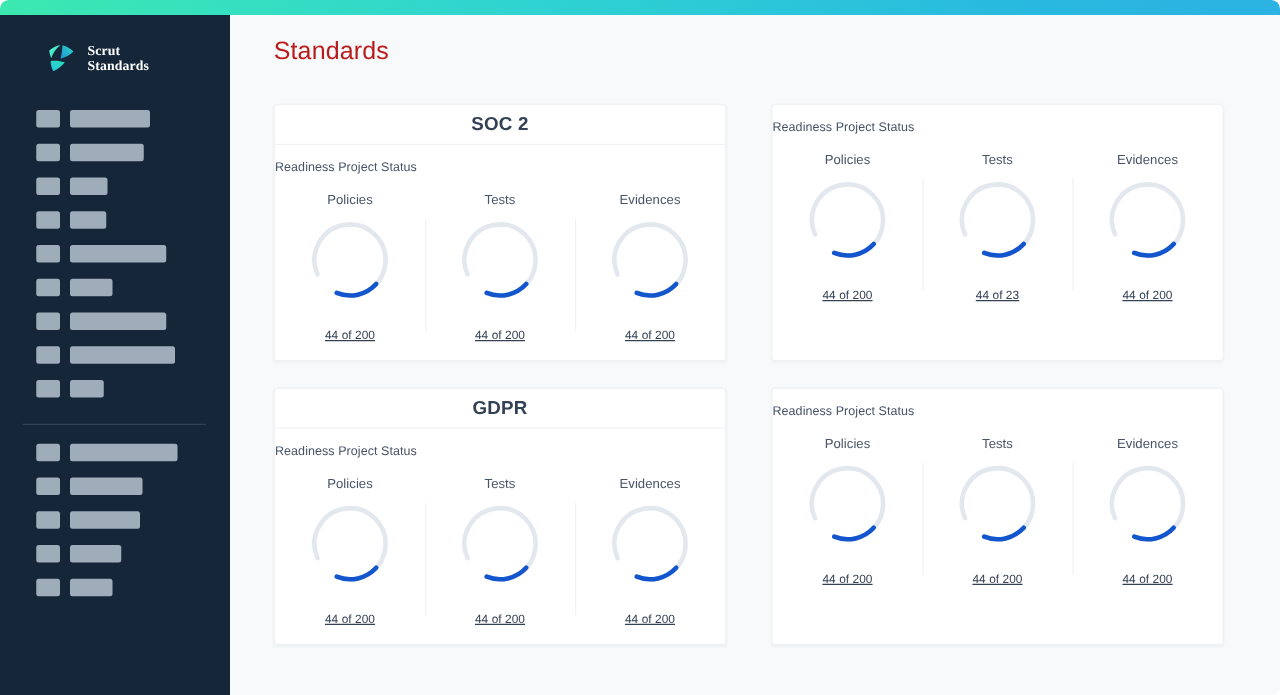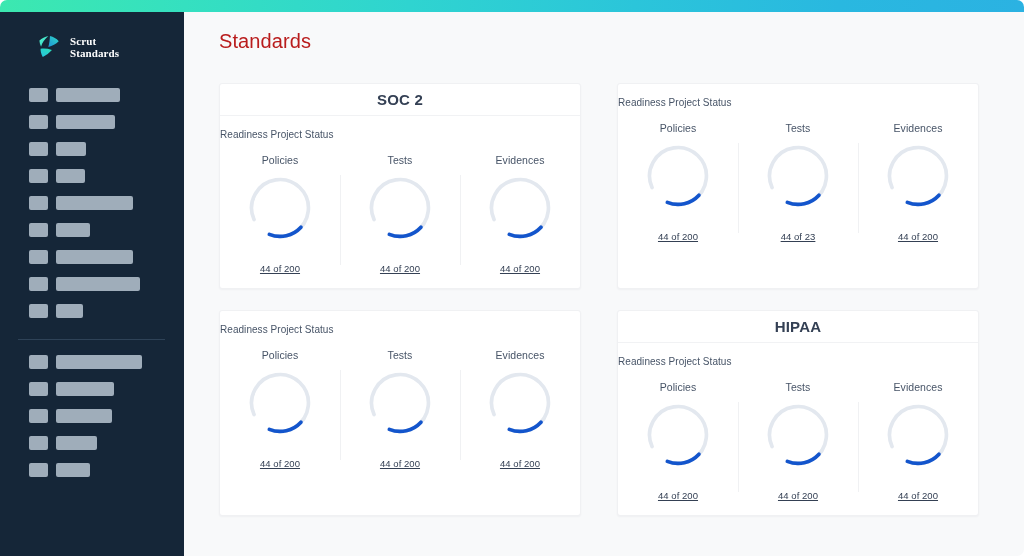--- a/index.html
+++ b/index.html
@@ -266,20 +266,23 @@
                 <svg class="gauge" viewBox="0 0 72 72">
                   <path d="M 24.39 64.74 A 31 31 0 1 0 7.68 48.61" fill="none" stroke="#e3e8ef" stroke-width="4" stroke-linecap="round"></path>
                   <path d="M 24.39 64.74 A 31 31 0 0 0 58.86 56.94" fill="none" stroke="#1355cc" stroke-width="4" stroke-linecap="round"></path>
                 </svg>
                 <div class="metric-value">44 of 200</div>
               </div>
             </div>
           </div>
         </div>
         <div class="card">
+          <div class="card-header">
+            <div class="card-title">GDPR</div>
+          </div>
           <div class="card-body">
             <div class="card-subtitle">Readiness Project Status</div>
             <div class="metrics">
               <div class="metric">
                 <div class="metric-label">Policies</div>
                 <svg class="gauge" viewBox="0 0 72 72">
                   <path d="M 24.39 64.74 A 31 31 0 1 0 7.68 48.61" fill="none" stroke="#e3e8ef" stroke-width="4" stroke-linecap="round"></path>
                   <path d="M 24.39 64.74 A 31 31 0 0 0 58.86 56.94" fill="none" stroke="#1355cc" stroke-width="4" stroke-linecap="round"></path>
                 </svg>
                 <div class="metric-value">44 of 200</div>
@@ -297,23 +300,20 @@
                 <svg class="gauge" viewBox="0 0 72 72">
                   <path d="M 24.39 64.74 A 31 31 0 1 0 7.68 48.61" fill="none" stroke="#e3e8ef" stroke-width="4" stroke-linecap="round"></path>
                   <path d="M 24.39 64.74 A 31 31 0 0 0 58.86 56.94" fill="none" stroke="#1355cc" stroke-width="4" stroke-linecap="round"></path>
                 </svg>
                 <div class="metric-value">44 of 200</div>
               </div>
             </div>
           </div>
         </div>
         <div class="card">
-          <div class="card-header">
-            <div class="card-title">HIPAA</div>
-          </div>
           <div class="card-body">
             <div class="card-subtitle">Readiness Project Status</div>
             <div class="metrics">
               <div class="metric">
                 <div class="metric-label">Policies</div>
                 <svg class="gauge" viewBox="0 0 72 72">
                   <path d="M 24.39 64.74 A 31 31 0 1 0 7.68 48.61" fill="none" stroke="#e3e8ef" stroke-width="4" stroke-linecap="round"></path>
                   <path d="M 24.39 64.74 A 31 31 0 0 0 58.86 56.94" fill="none" stroke="#1355cc" stroke-width="4" stroke-linecap="round"></path>
                 </svg>
                 <div class="metric-value">44 of 200</div>

